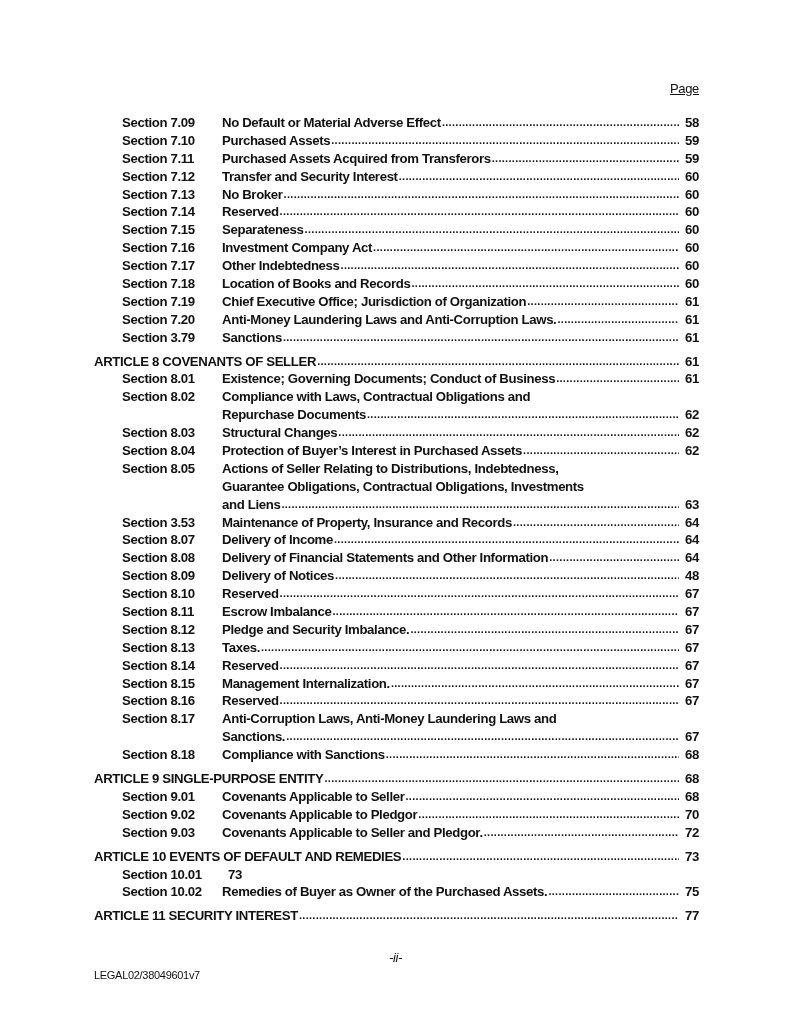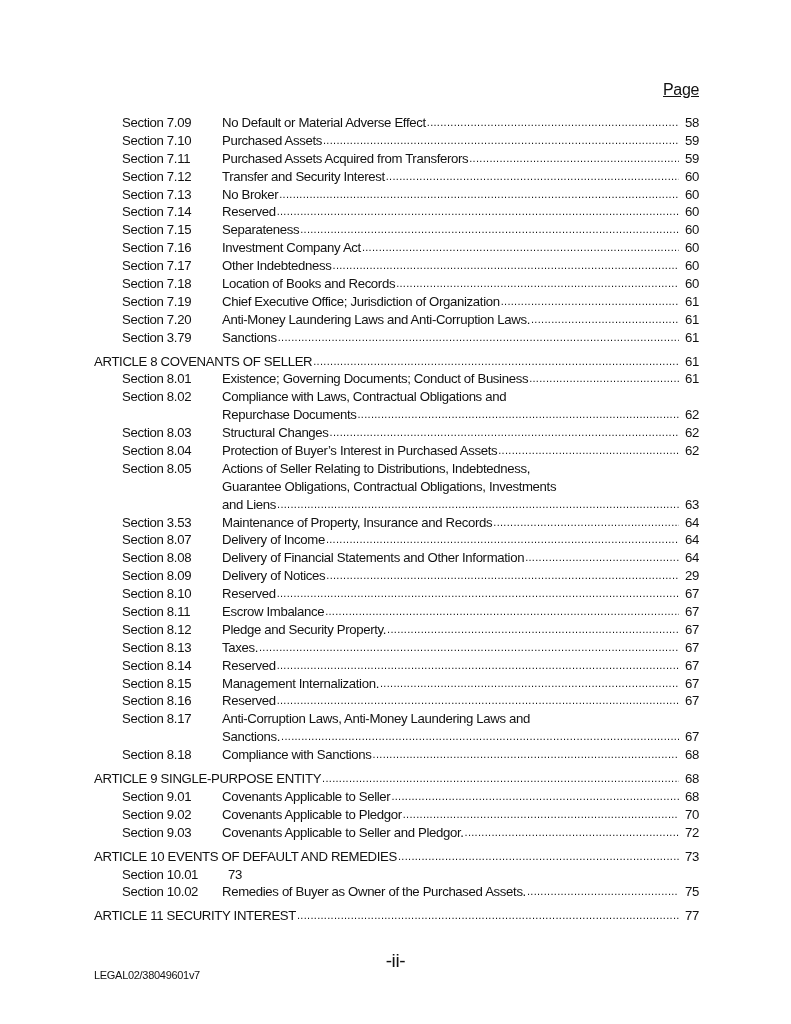--- a/index.html
+++ b/index.html
@@ -10,34 +10,35 @@
       color: #111111;
       font-size: 13.2px;
       letter-spacing: -0.35px;
       overflow: hidden;
     }
     .page-label {
       position: absolute;
       top: 81px;
       right: 92px;
       text-decoration: underline;
-      font-size: 16px;
+      font-size: 13px;
     }
     .toc {
       position: absolute;
       top: 114px;
       left: 94px;
       width: 605px;
     }
     .row {
       display: flex;
       align-items: flex-end;
       height: 17.9px;
       line-height: 17.9px;
       white-space: nowrap;
+      font-weight: bold;
     }
     .row.article { margin-top: 6px; }
     .num {
       width: 128px;
       padding-left: 28px;
       flex: 0 0 auto;
     }
     .title-cell {
       flex: 1 1 auto;
       display: flex;
@@ -62,21 +63,22 @@
       width: 20px;
       text-align: right;
     }
     .cont .num { visibility: hidden; }
     .footer-page {
       position: absolute;
       top: 950px;
       left: 0;
       width: 791px;
       text-align: center;
-      font-size: 19px;
+      font-size: 13px;
+      font-style: italic;
     }
     .footer-id {
       position: absolute;
       top: 969px;
       left: 94px;
       font-size: 11px;
       letter-spacing: -0.3px;
     }
   </style>
 </head>
@@ -277,42 +279,42 @@
         <span class="dots"></span>
       </span>
       <span class="pg">64</span>
     </div>
     <div class="row">
       <span class="num">Section 8.09</span>
       <span class="title-cell">
         <span class="title-text">Delivery of Notices</span>
         <span class="dots"></span>
       </span>
-      <span class="pg">29</span>
+      <span class="pg">48</span>
     </div>
     <div class="row">
       <span class="num">Section 8.10</span>
       <span class="title-cell">
         <span class="title-text">Reserved</span>
         <span class="dots"></span>
       </span>
       <span class="pg">67</span>
     </div>
     <div class="row">
       <span class="num">Section 8.11</span>
       <span class="title-cell">
         <span class="title-text">Escrow Imbalance</span>
         <span class="dots"></span>
       </span>
       <span class="pg">67</span>
     </div>
     <div class="row">
       <span class="num">Section 8.12</span>
       <span class="title-cell">
-        <span class="title-text">Pledge and Security Property.</span>
+        <span class="title-text">Pledge and Security Imbalance.</span>
         <span class="dots"></span>
       </span>
       <span class="pg">67</span>
     </div>
     <div class="row">
       <span class="num">Section 8.13</span>
       <span class="title-cell">
         <span class="title-text">Taxes.</span>
         <span class="dots"></span>
       </span>

